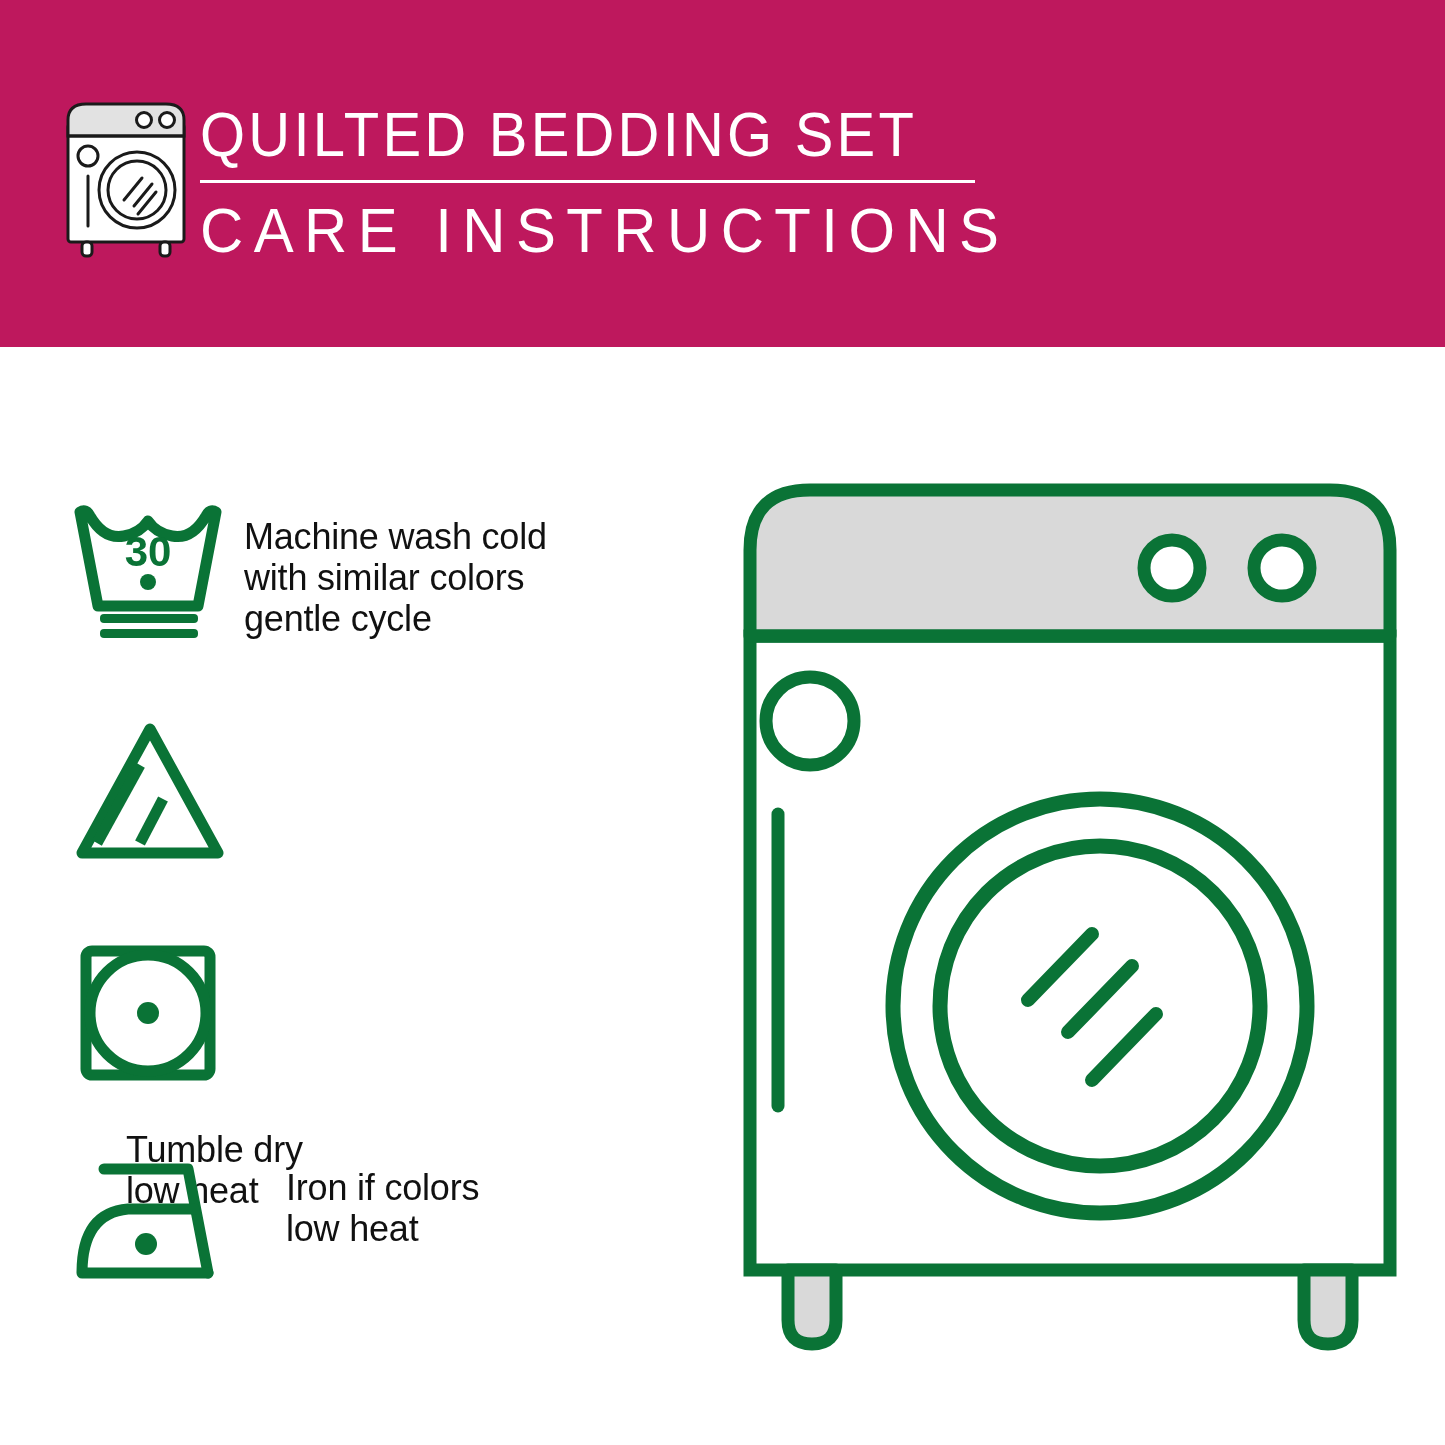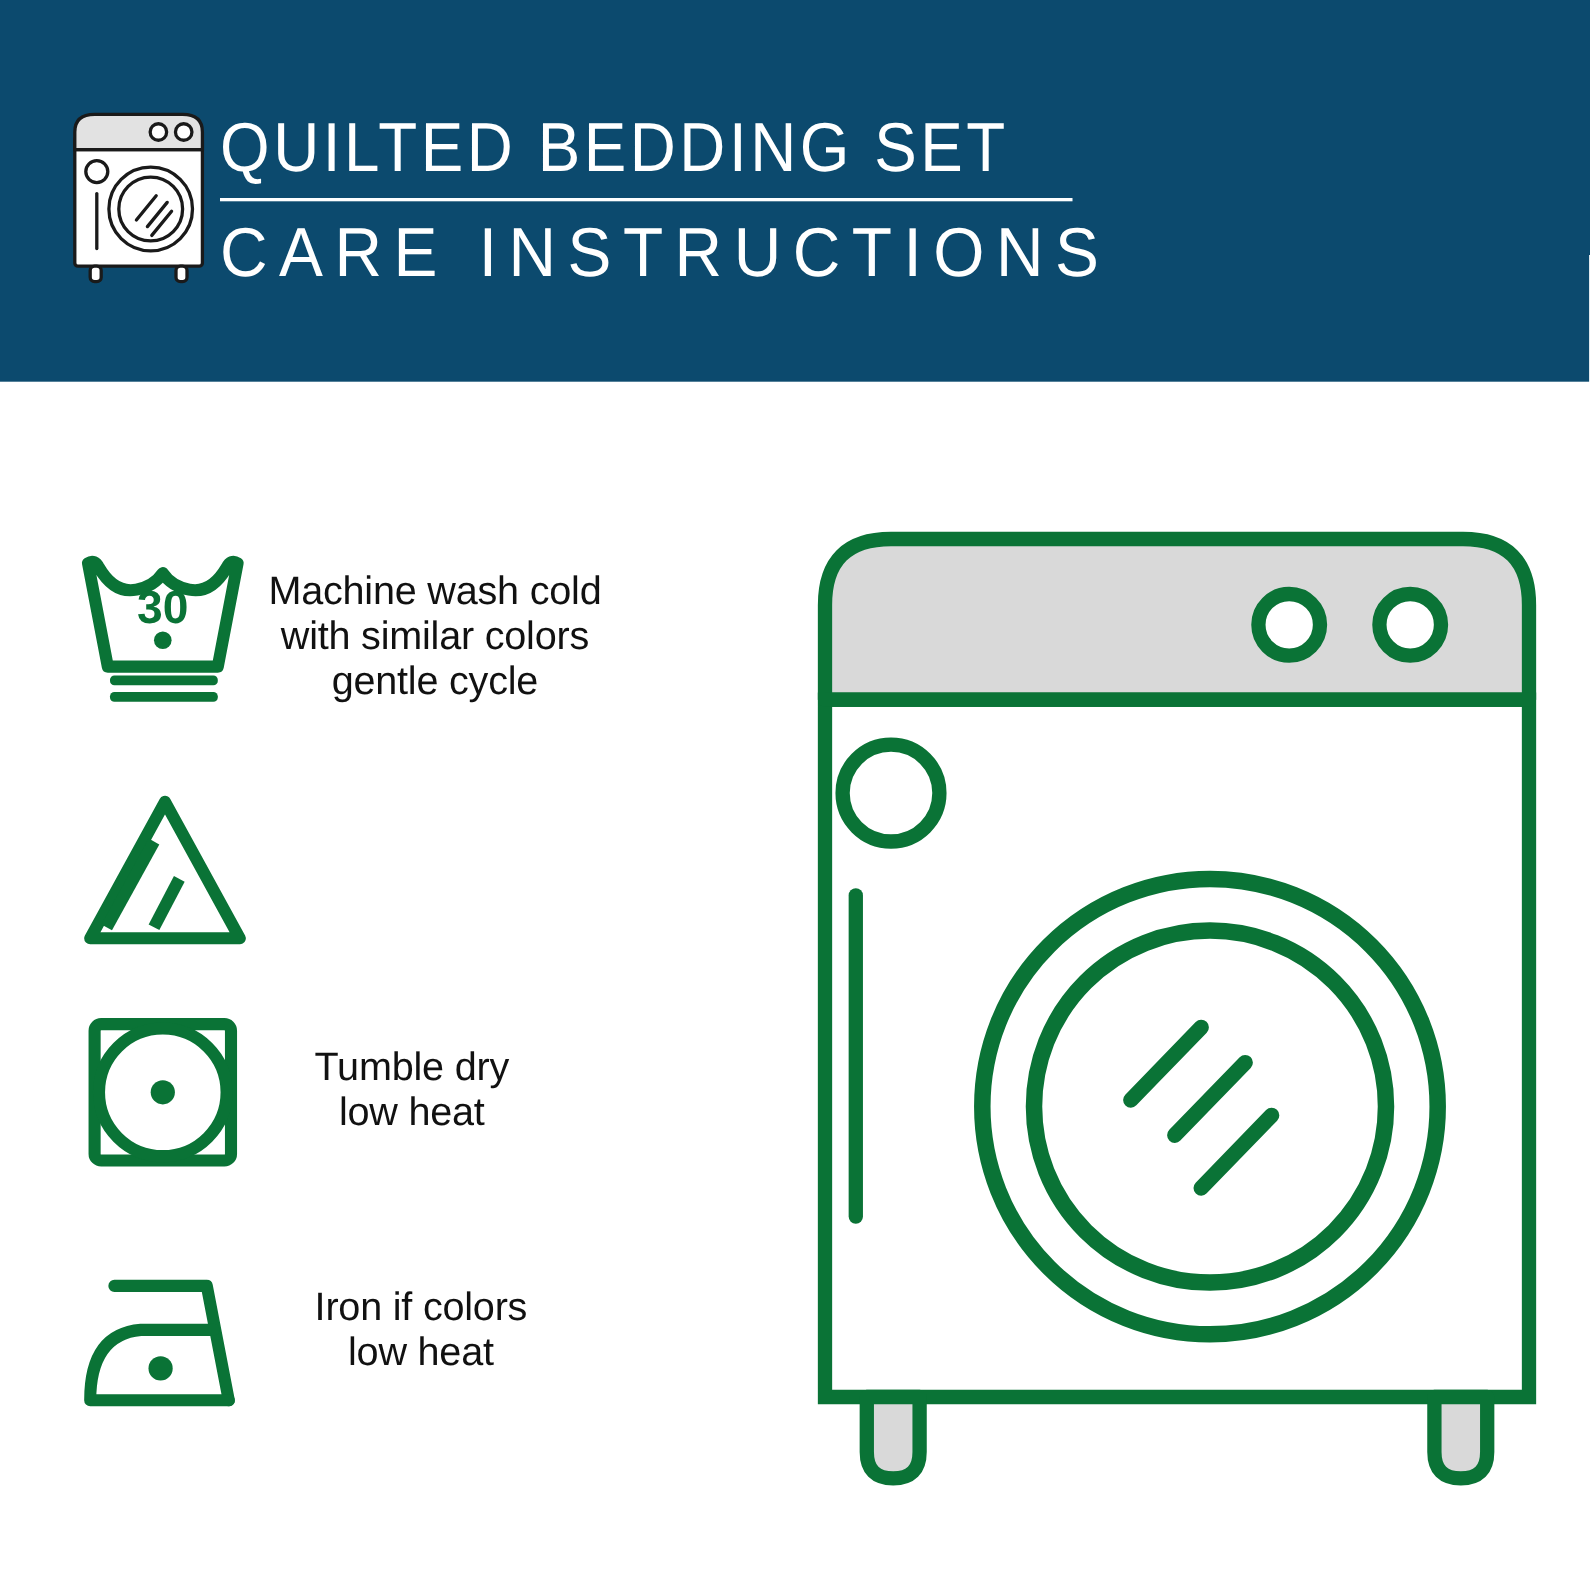--- a/index.html
+++ b/index.html
@@ -18,21 +18,21 @@
     overflow: hidden;
   }
 
   
   .header {
     position: absolute;
     left: 0;
     top: 0;
     width: 1445px;
     height: 347px;
-    background: #0c4a6e;
+    background: #be185d;
     box-sizing: border-box;
   }
   .header-logo {
     position: absolute;
     left: 64px;
     top: 100px;
     width: 124px;
     height: 158px;
   }
   .header-text {
@@ -78,25 +78,24 @@
     top: 347px;
     width: 700px;
     height: 1098px;
   }
   .care-row {
     position: absolute;
     left: 70px;
     width: 620px;
     display: flex;
     align-items: flex-start;
-    text-align: center;
   }
   .care-row.r1 { top: 147px; }
   .care-row.r2 { top: 370px; }
-  .care-row.r3 { top: 572px; }
+  .care-row.r3 { top: 592px; flex-direction: column; }
   .care-row.r4 { top: 800px; }
 
   .care-symbol {
     width: 160px;
     flex: 0 0 160px;
     display: block;
   }
   .care-text {
     margin-left: 56px;
     color: #111111;

